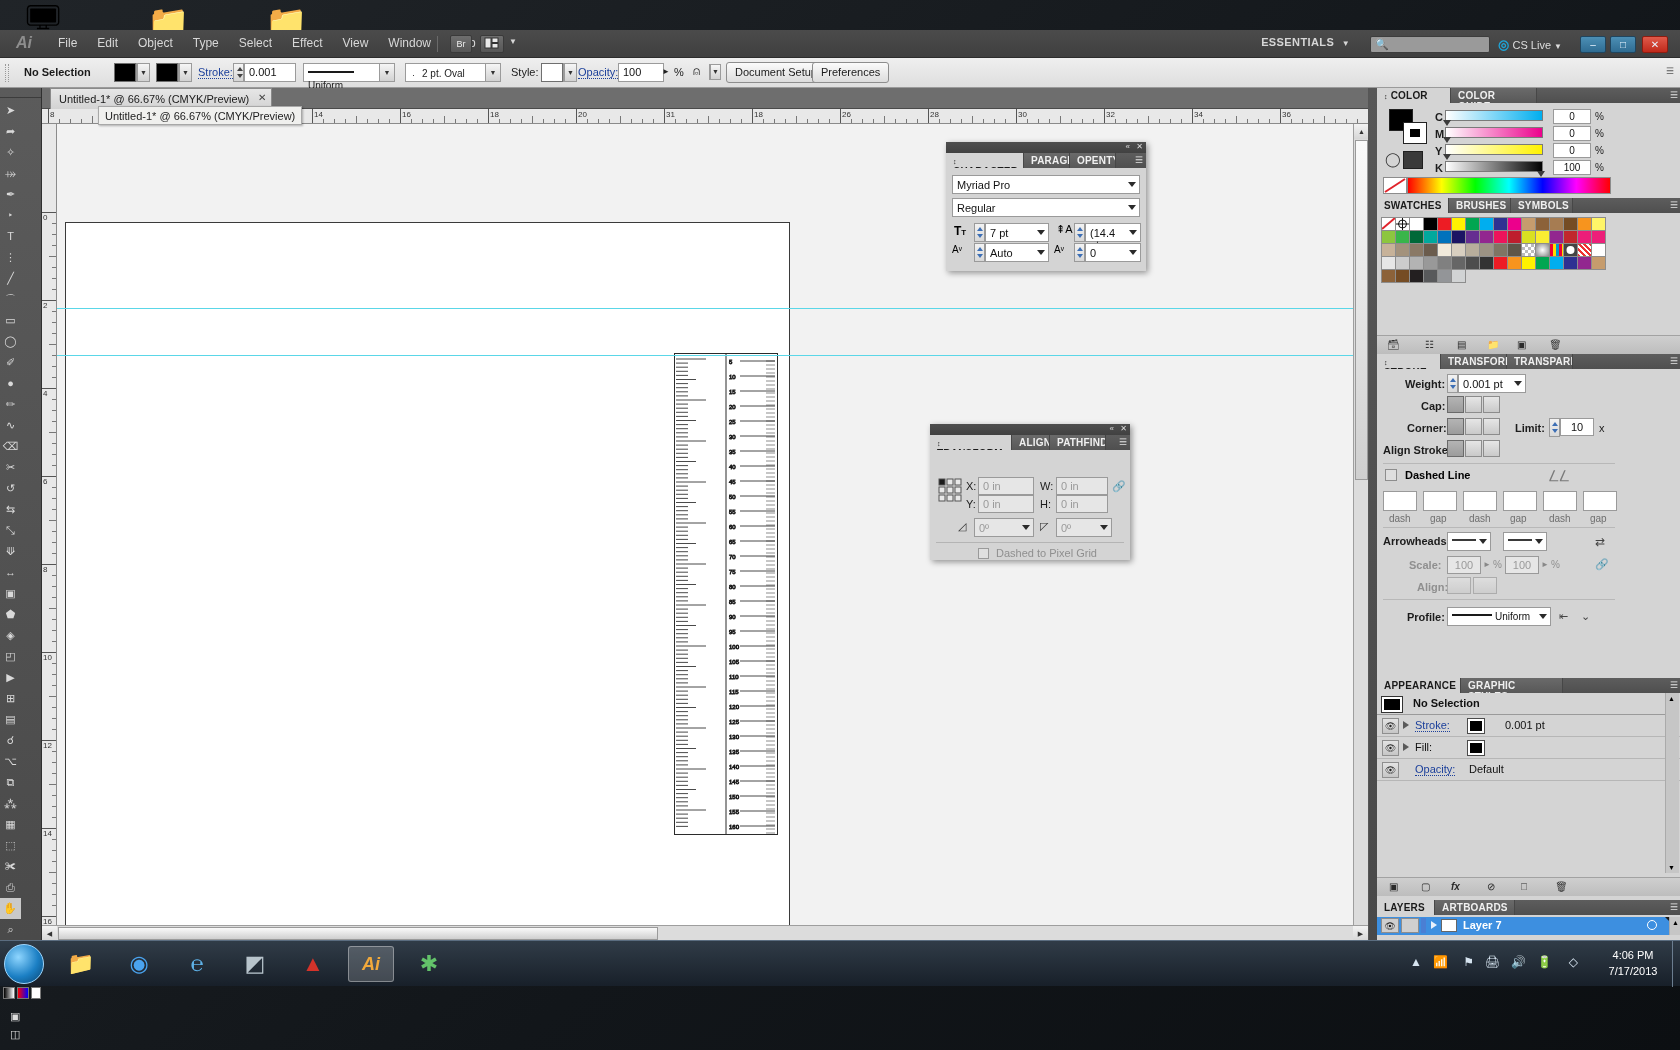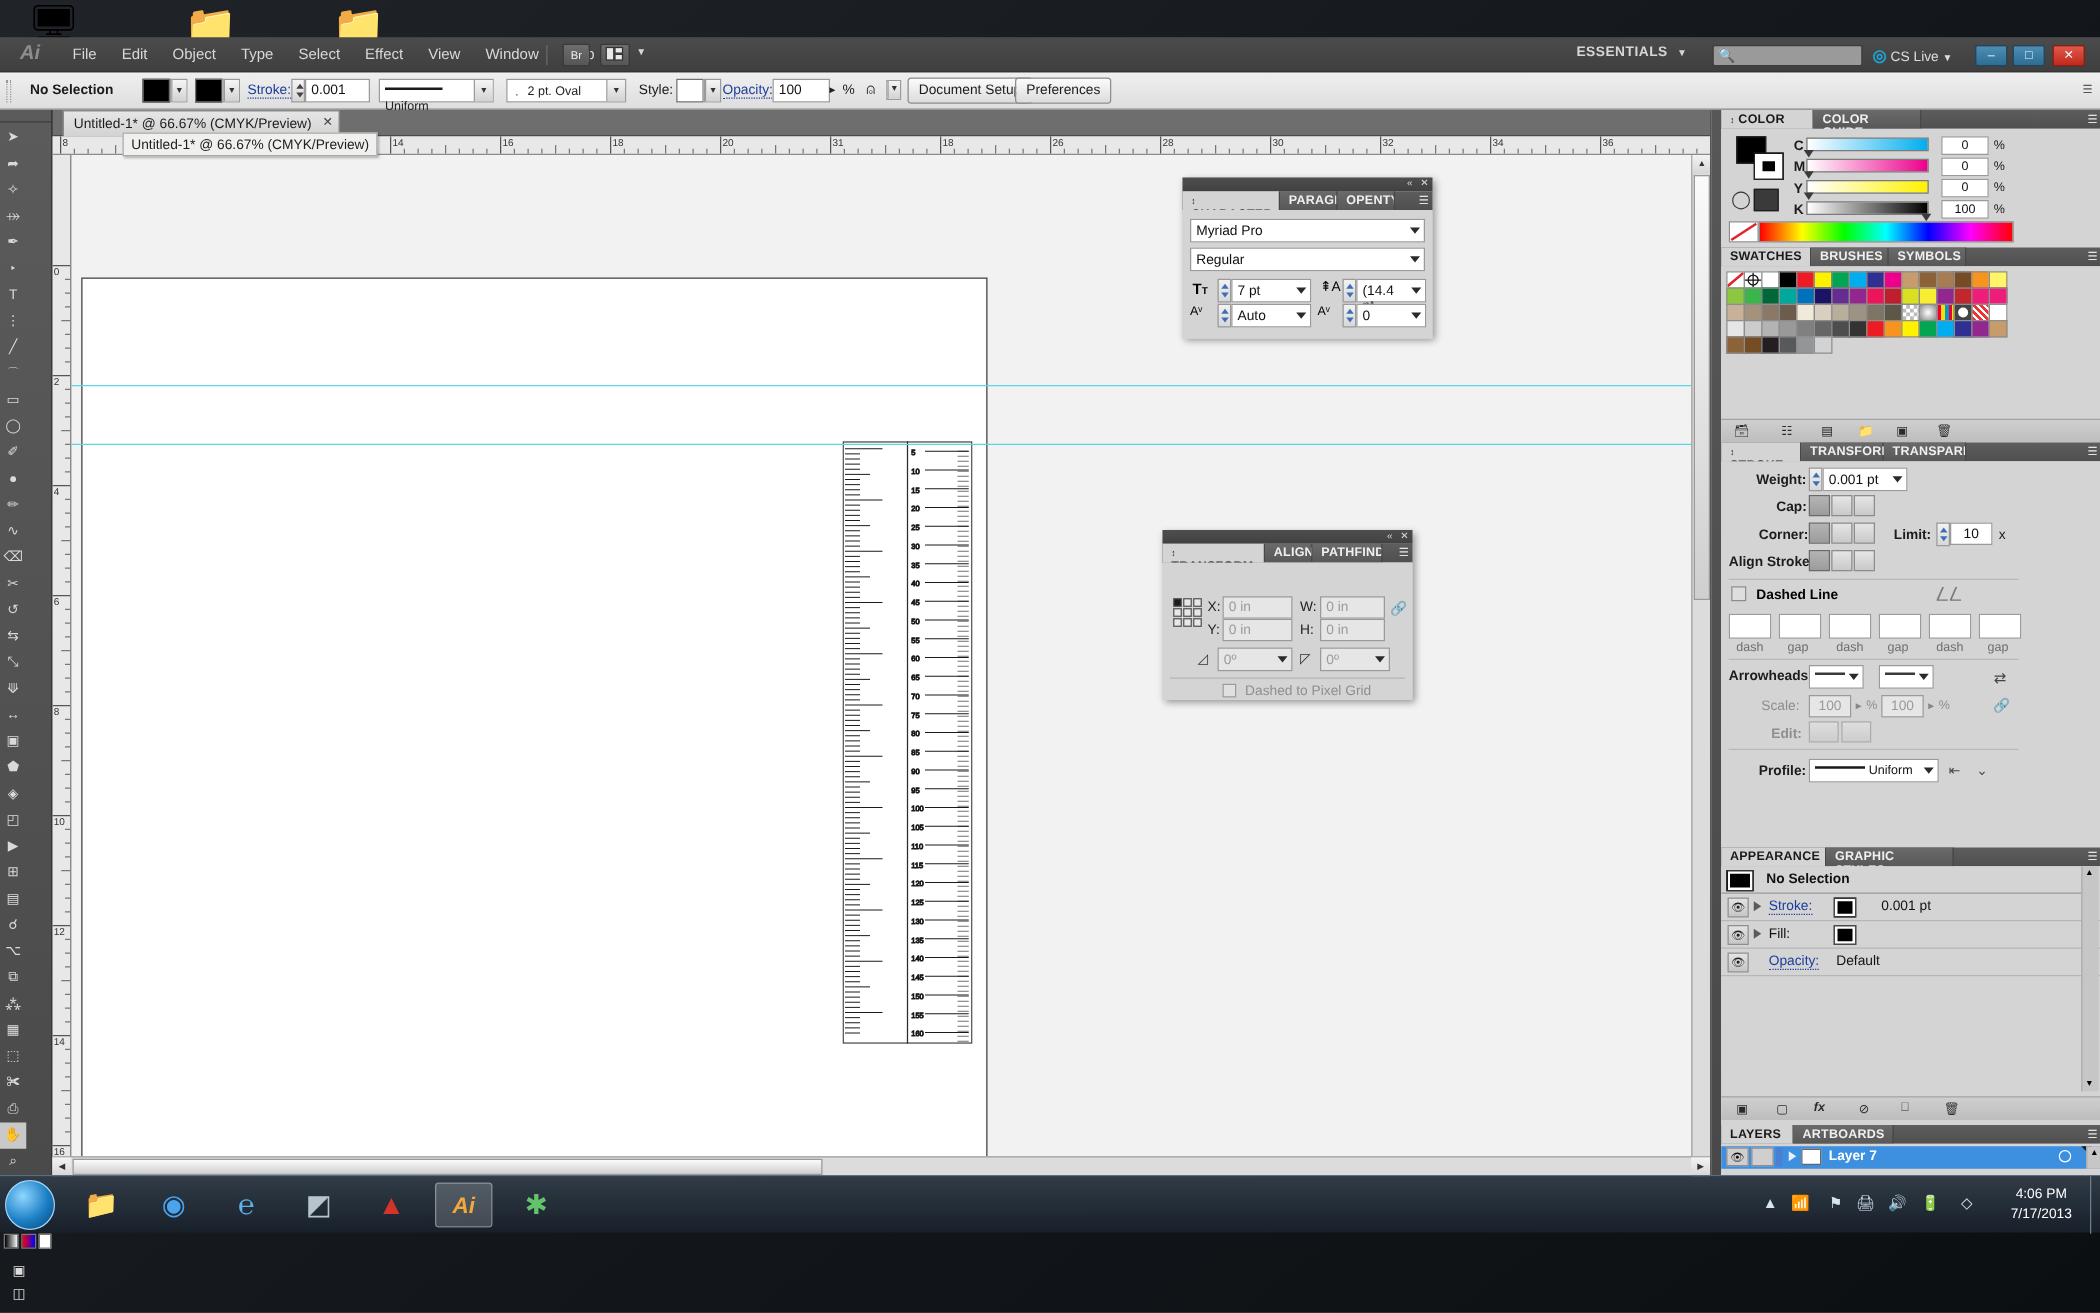--- a/index.html
+++ b/index.html
@@ -1300,30 +1300,30 @@
         <div class="pdrop" style="left:70px;top:163px;width:44px;padding-top:2px">
           <span style="display:inline-block;width:24px;border-top:2px solid #3a3a3a;vertical-align:4px"></span>
           <div class="ar"></div>
         </div>
         <div class="pdrop" style="left:126px;top:163px;width:44px;padding-top:2px">
           <span style="display:inline-block;width:24px;border-top:2px solid #3a3a3a;vertical-align:4px"></span>
           <div class="ar"></div>
         </div>
         <div style="position:absolute;left:218px;top:166px;font-size:12px;color:#444">⇄</div>
 
-        <div class="plabel" style="left:32px;top:190px;color:#8f8f8f;font-weight:normal">Scale:</div>
+        <div class="plabel" style="left:32px;top:190px;color:#8f8f8f;font-weight:bold">Scale:</div>
         <div class="pfield dim" style="left:70px;top:187px;width:34px;text-align:center">100</div>
         <div style="position:absolute;left:106px;top:191px;font-size:8px;color:#888">►</div>
         <div class="plabel small" style="left:116px;top:190px;color:#8f8f8f">%</div>
         <div class="pfield dim" style="left:128px;top:187px;width:34px;text-align:center">100</div>
         <div style="position:absolute;left:164px;top:191px;font-size:8px;color:#888">►</div>
         <div class="plabel small" style="left:174px;top:190px;color:#8f8f8f">%</div>
         <div style="position:absolute;left:218px;top:189px;font-size:11px;color:#888">🔗</div>
 
-        <div class="plabel" style="left:40px;top:212px;color:#8f8f8f;font-weight:bold">Edit:</div>
+        <div class="plabel" style="left:40px;top:212px;color:#8f8f8f;font-weight:bold">Align:</div>
         <div class="iconbtn" style="left:70px;top:208px;width:24px;opacity:.55"></div>
         <div class="iconbtn" style="left:96px;top:208px;width:24px;opacity:.55"></div>
 
         <div style="position:absolute;left:6px;top:230px;width:232px;border-top:1px solid #b8b8b8"></div>
 
         <div class="plabel" style="left:30px;top:242px;font-weight:bold">Profile:</div>
         <div class="pdrop" style="left:70px;top:238px;width:104px;padding-top:2px">
           <span style="display:inline-block;width:40px;border-top:2px solid #1a1a1a;vertical-align:4px"></span>
           <span style="font-size:10px">Uniform</span>
           <div class="ar"></div>

